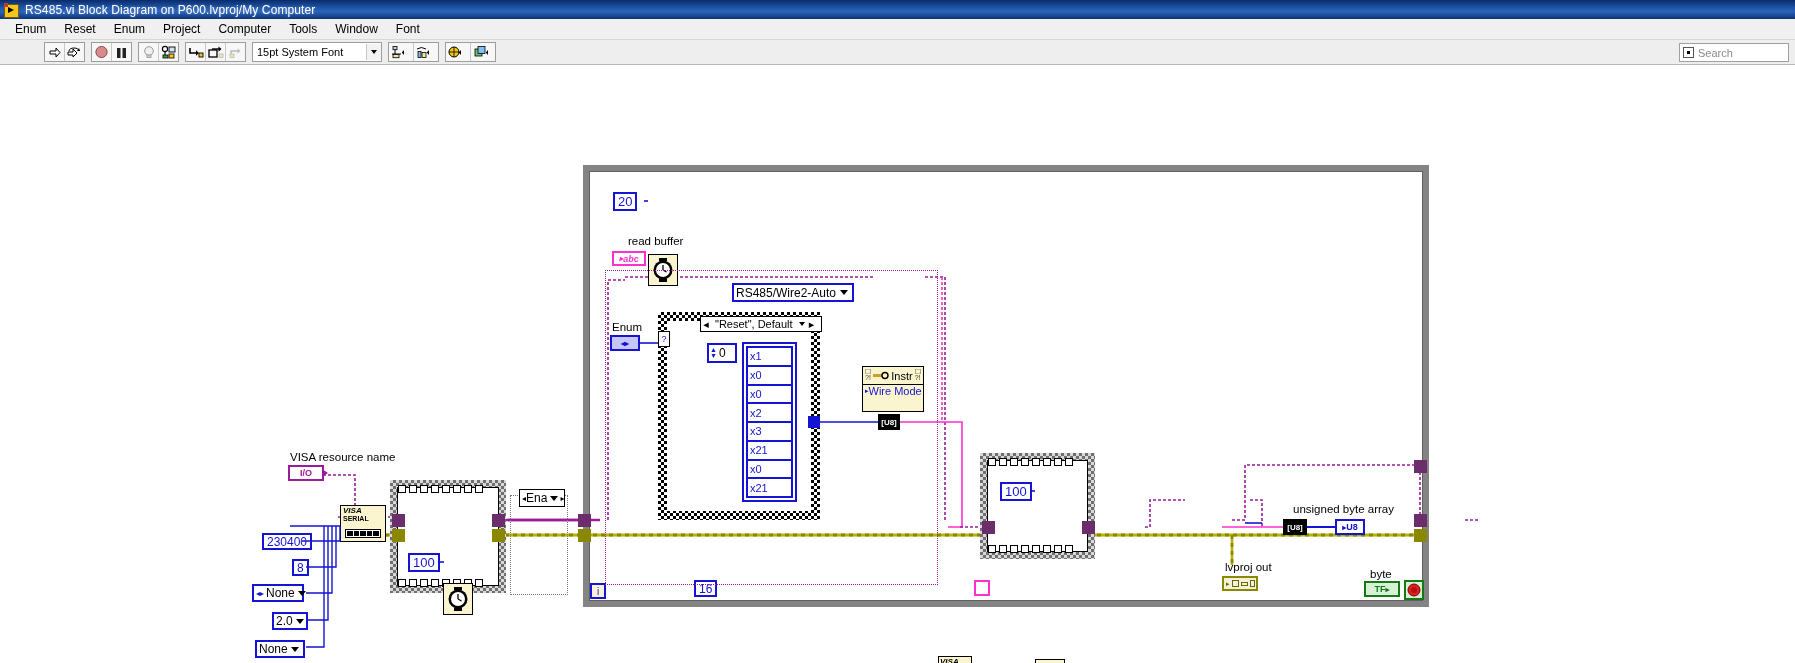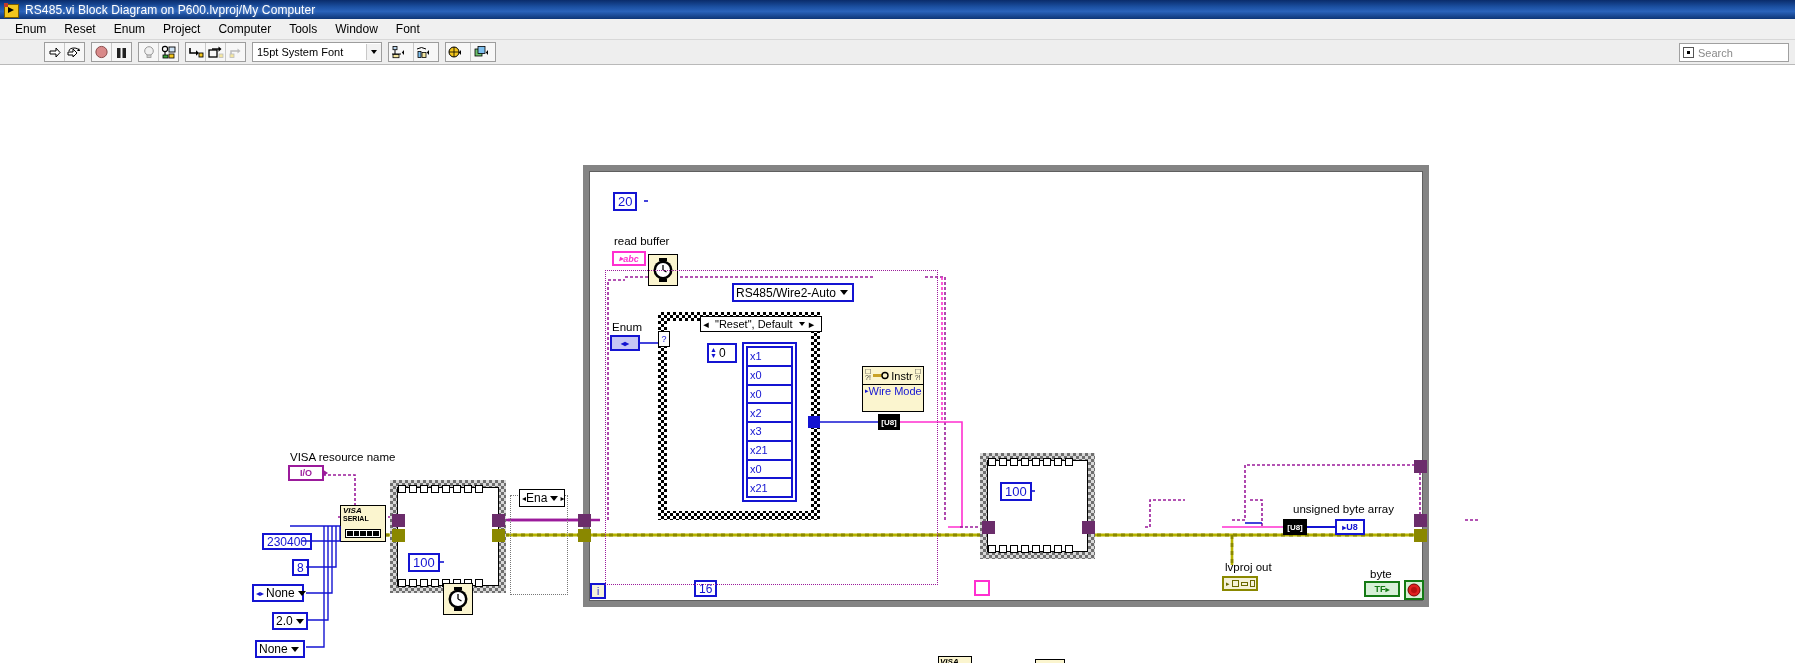--- a/index.html
+++ b/index.html
@@ -394,21 +394,21 @@
         <rect x="7" y="21" width="8" height="3" fill="#000"></rect>
       <circle cx="11" cy="12" r="9.5" fill="#000"></circle>
         <circle cx="11" cy="12" r="7" fill="#fff"></circle>
       <path d="M11 12 L11 7 M11 12 L14.5 14" stroke="#000" stroke-width="1.3" fill="none"></path>
     </svg>
   </div>
   <svg class="abs" style="left:613px;top:120px" width="60" height="40">
     <path d="M31 16 L35 16" stroke="#1414d2" stroke-width="1.6" fill="none"></path>
   </svg>
 
-  <div class="abs lbl" style="left:614px;top:170px">read buffer</div>
+  <div class="abs lbl" style="left:628px;top:170px">read buffer</div>
   <div class="abs term" style="left:612px;top:186px;width:34px;height:15px;border-color:#ff2fd0;color:#ff2fd0;font-style:italic">
     <span style="font-size:8px">▸</span>
       <span>abc</span>
   </div>
 
   <div class="abs" style="left:605px;top:205px;width:333px;height:315px;border:1.5px dotted #9b1b9b"></div>
 
   <div class="abs ring" style="left:732px;top:218px;height:19px;width:122px;font-size:12px">
     <span class="rtxt">RS485/Wire2-Auto</span>
     <span class="rarr"></span>

